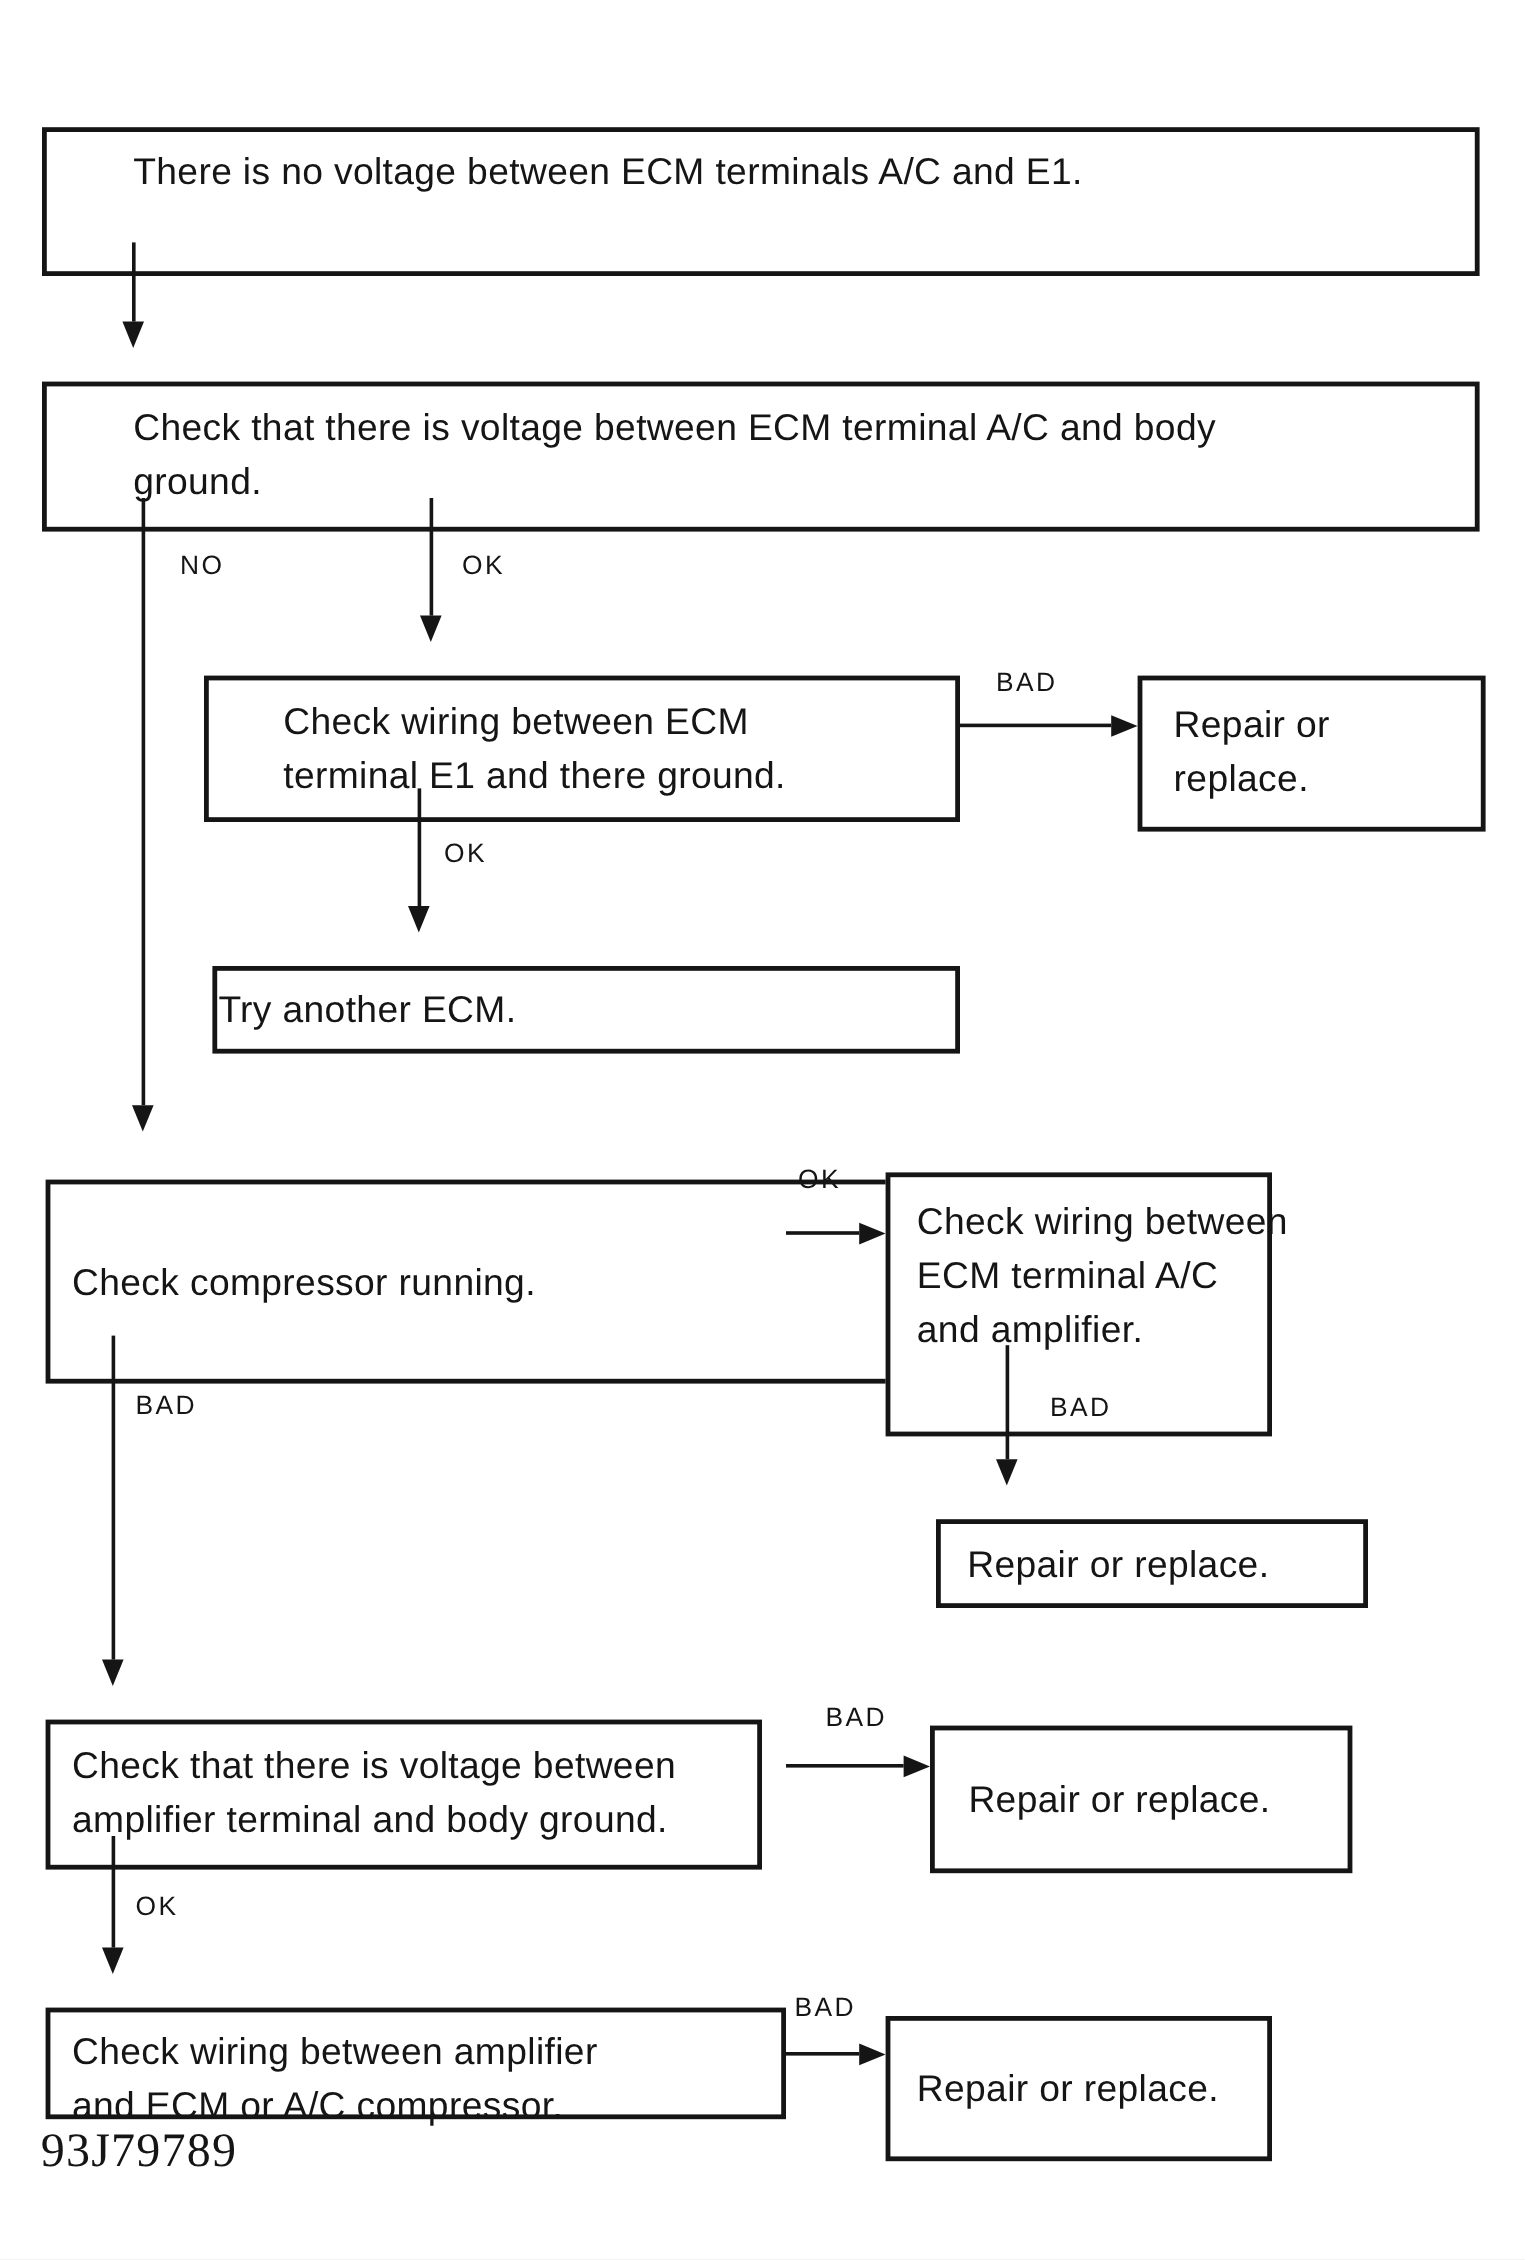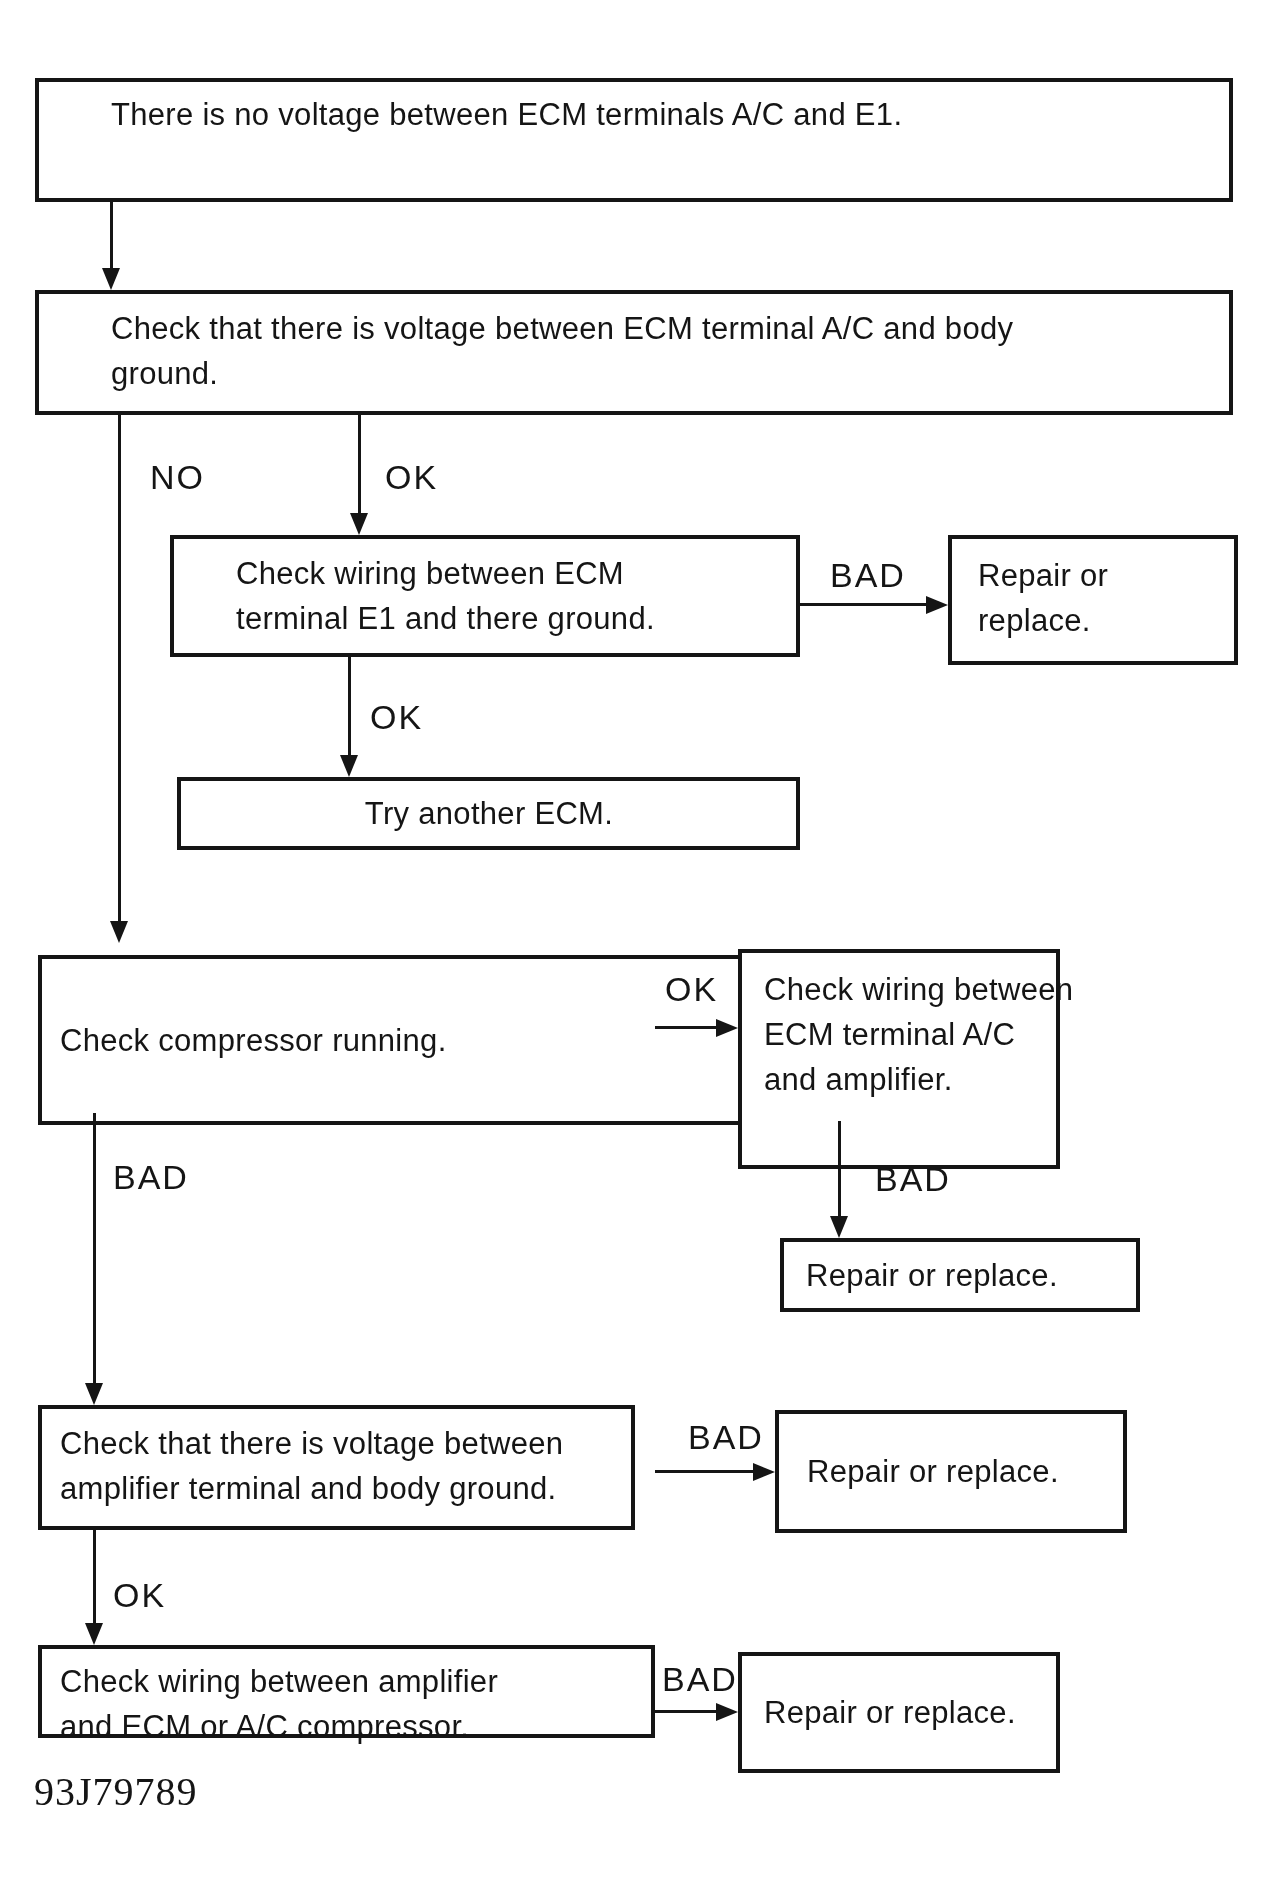--- a/index.html
+++ b/index.html
@@ -12,20 +12,21 @@
     overflow:hidden;
   }
   .box{
     position:absolute;
     box-sizing:border-box;
     border:4px solid #151515;
     background:#ffffff;
     font-size:31px;
     line-height:45px;
     letter-spacing:0.3px;
+    margin-top:28px;
   }
   .box .pad{position:absolute;left:0;right:0;}
   .vcenter{display:flex;flex-direction:column;justify-content:center;height:100%;}
   .ln{white-space:nowrap;}
   .bold{font-weight:700;}
   .vline{position:absolute;width:3px;background:#151515;}
   .hline{position:absolute;height:3px;background:#151515;}
   .arr-down{
     position:absolute;width:0;height:0;
     border-left:9px solid transparent;
@@ -33,21 +34,21 @@
     border-top:22px solid #151515;
   }
   .arr-right{
     position:absolute;width:0;height:0;
     border-top:9px solid transparent;
     border-bottom:9px solid transparent;
     border-left:22px solid #151515;
   }
   .lbl{
     position:absolute;
-    font-size:34px;
+    font-size:22px;
     letter-spacing:2px;
     white-space:nowrap;
   }
   .figcode{
     position:absolute;
     font-family:"Liberation Serif", serif;
     font-size:40px;
     letter-spacing:1px;
   }
 </style>
@@ -96,21 +97,21 @@
       <div class="ln">Repair or</div>
       <div class="ln">replace.</div>
     </div>
   </div>
 
   <div class="vline" style="left:348px;top:657px;height:98px;"></div>
   <div class="arr-down" style="left:340px;top:755px;"></div>
   <div class="lbl" style="left:370px;top:698px;">OK</div>
 
   <div class="box" style="left:177px;top:777px;width:623px;height:73px;">
-    <div class="vcenter" style="padding-left:1px;align-items:center;">
+    <div class="vcenter" style="padding-left:1px;">
       <div class="ln">Try another ECM.</div>
     </div>
   </div>
 
   <div class="box" style="left:38px;top:955px;width:737px;height:170px;">
     <div class="vcenter" style="padding-left:18px;">
       <div class="ln">Check compressor running.</div>
     </div>
   </div>
 

